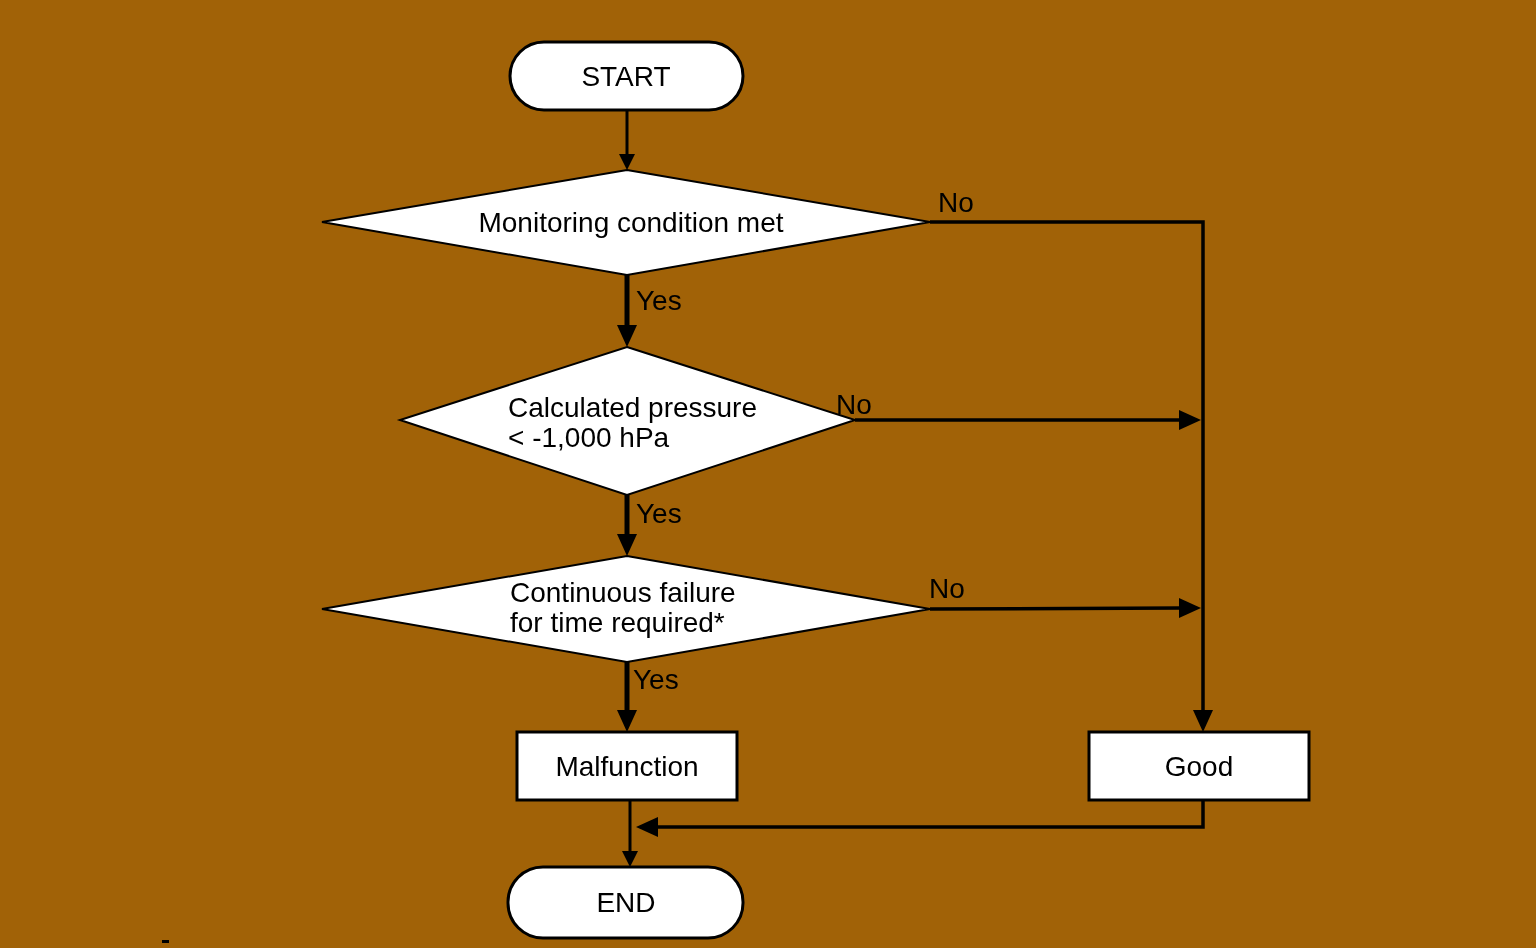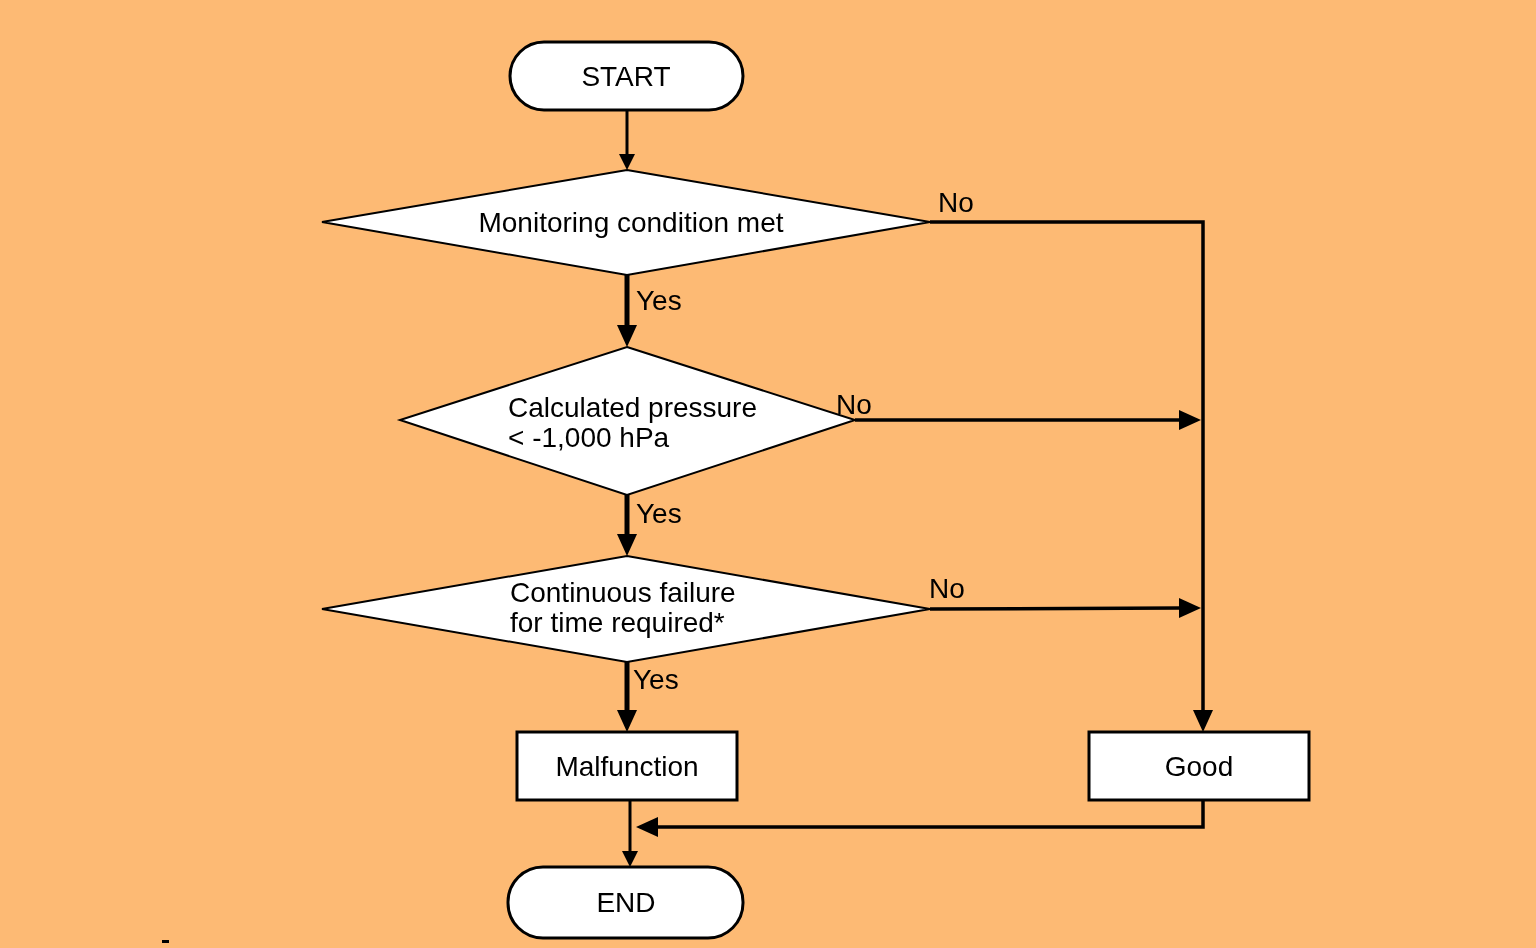--- a/index.html
+++ b/index.html
@@ -4,21 +4,21 @@
 <style>
   html, body {
     margin: 0;
     padding: 0;
     background: #ffffff;
   }
   .stage {
     position: relative;
     width: 1536px;
     height: 948px;
-    background: #fdba74;
+    background: #a16207;
     overflow: hidden;
   }
   svg {
     display: block;
     font-family: "Liberation Sans", sans-serif;
   }
   .shape {
     fill: #ffffff;
     stroke: #000000;
   }

